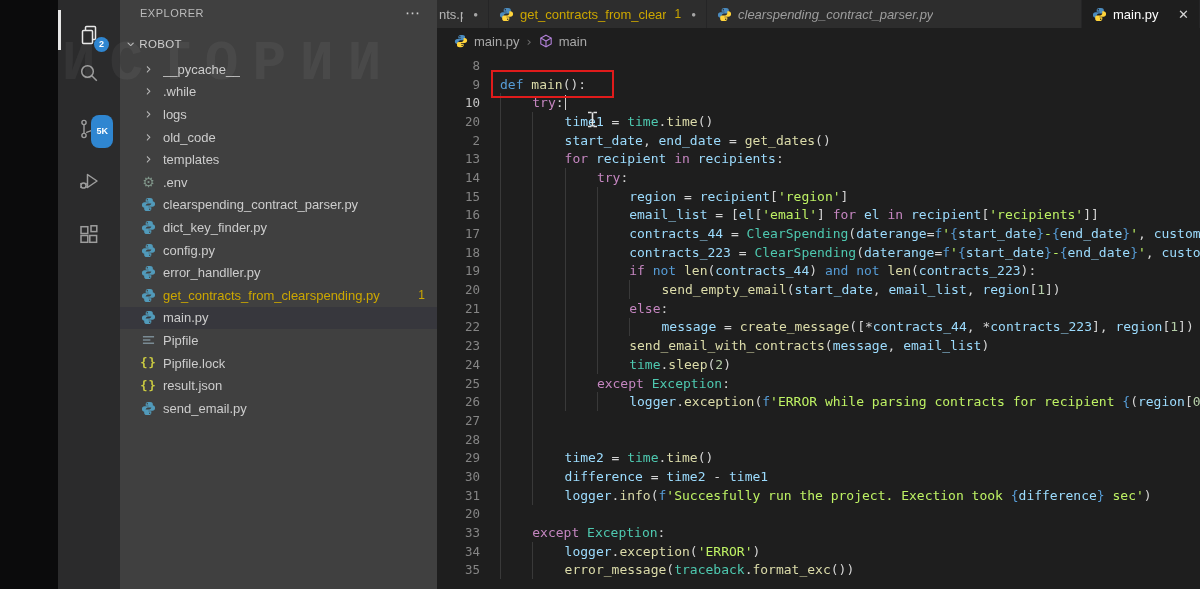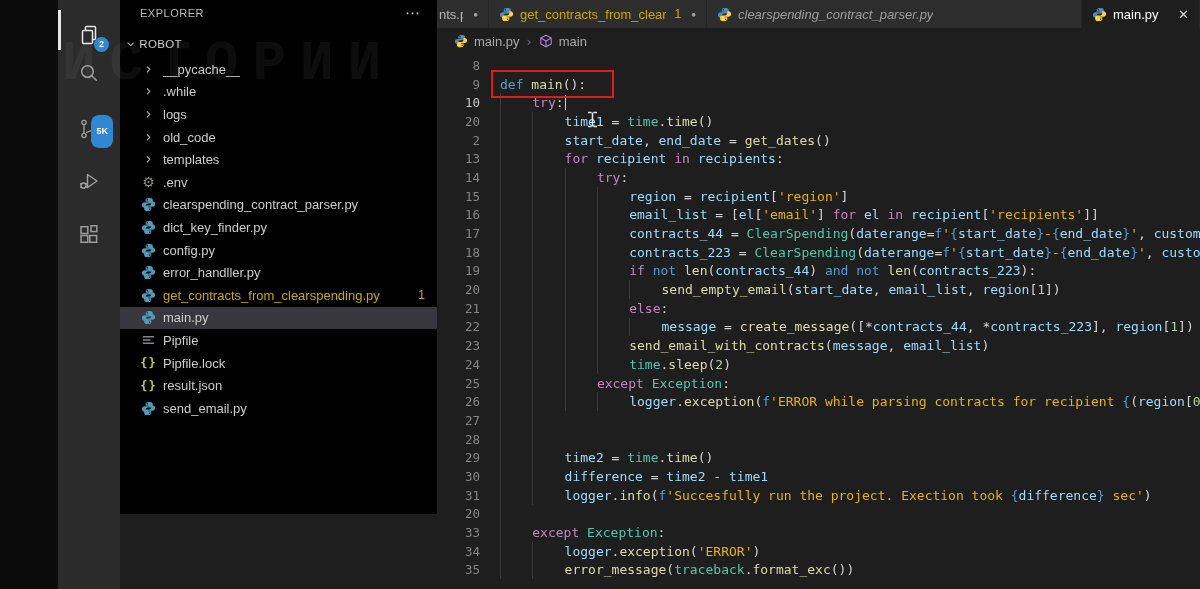--- a/index.html
+++ b/index.html
@@ -17,21 +17,21 @@
   
   .activity{position:absolute;left:58px;top:0;width:62px;height:589px;background:#2b2b2c;}
   .act-ind{position:absolute;left:0;top:10px;width:2.5px;height:40px;background:#e7e7e7;}
   .act-item{position:absolute;left:0;width:62px;height:44px;display:flex;align-items:center;justify-content:center;}
   .act-badge{position:absolute;background:#2f86d1;color:#fff;font-size:9px;font-weight:bold;
              line-height:1;display:flex;align-items:center;justify-content:center;}
   .badge-round{right:11px;bottom:5px;width:15px;height:15px;border-radius:50%;}
   .badge-pill{right:7px;bottom:3px;height:33px;padding:0 5px;border-radius:8px;}
 
   
-  .sidebar{position:absolute;left:120px;top:0;width:317px;height:514px;background:#000000;}
+  .sidebar{position:absolute;left:120px;top:0;width:317px;height:589px;background:#404040;}
   .sb-head{display:flex;align-items:center;height:26px;padding:0 16px 0 20px;color:#bbbbbb;
            font-size:11px;letter-spacing:.5px;}
   .sb-more{margin-left:auto;color:#cfcfcf;font-size:15px;letter-spacing:1px;cursor:pointer;}
   .sb-root{display:flex;align-items:center;height:22px;margin-top:7px;padding-left:7px;
            color:#cccccc;font-weight:normal;font-size:11.5px;letter-spacing:.3px;}
   .chev{color:#b5b5b5;font-size:15px;font-family:"DejaVu Sans",sans-serif;line-height:1;}
   .chev-down{display:inline-block;transform:rotate(90deg);margin-right:6px;}
   .tree{margin-top:3px;}
   .trow{display:flex;align-items:center;height:22.6px;padding-left:20px;color:#cccccc;
         font-size:13px;position:relative;cursor:pointer;}
@@ -68,21 +68,21 @@
         font-family:"DejaVu Sans Mono",monospace;font-size:13px;}
   .cline{display:flex;align-items:center;height:18.7px;white-space:pre;}
   .lnum{width:43px;text-align:right;color:#858585;font-size:12.5px;flex:none;margin-right:20px;}
   .cline.active .lnum{color:#c6c6c6;}
   .ig{width:31.3px;align-self:stretch;border-left:1px solid #393939;flex:none;}
   .tk-k{color:#569cd6;}  
   .tk-c{color:#c586c0;}  
   .tk-f{color:#dcdcaa;}  
   .tk-v{color:#9cdcfe;}  
   .tk-t{color:#4ec9b0;}  
-  .tk-s{color:#eab308;}  
+  .tk-s{color:#bef264;}  
   .tk-n{color:#b5cea8;}  
   .tk-p{color:#d4d4d4;}  
   .tk-b{color:#569cd6;}  
   .caret{display:inline-block;width:1.5px;height:15px;background:#d0d0d0;margin-left:1px;flex:none;}
 
   .redbox{position:absolute;left:54px;top:16px;width:119px;height:24px;border:2.5px solid #e01b1b;z-index:6;}
   .ibeam{position:absolute;left:150px;top:57px;z-index:6;}
 </style>
 </head>
 <body>

